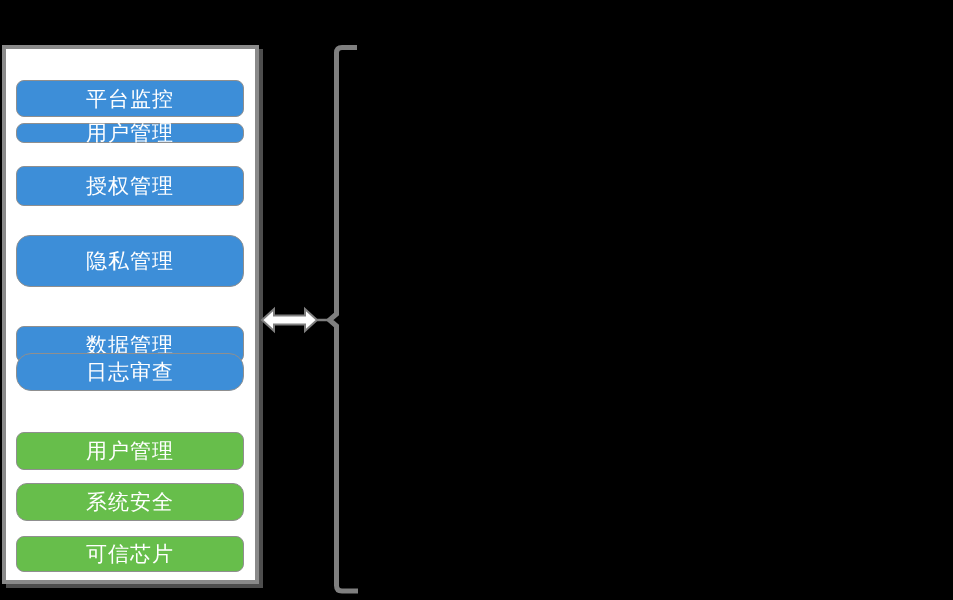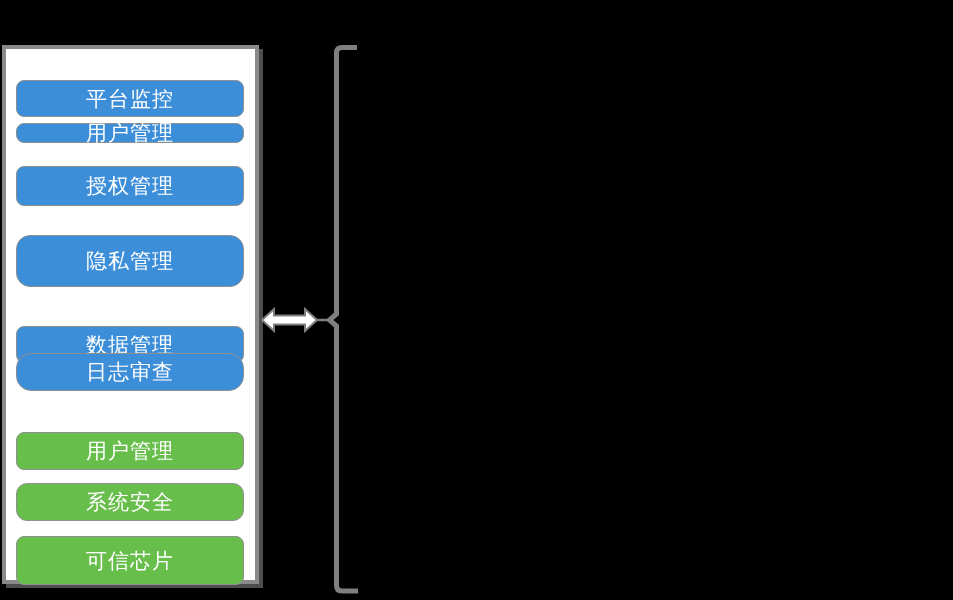--- a/index.html
+++ b/index.html
@@ -47,21 +47,21 @@
   .btn.blue  { background: #3D8ED8; }
   .btn.green { background: #67BE4B; }
   .b1 { top: 20px;  height: 37px; margin-top: 11px; }
   .b2 { top: 74px;  height: 20px; }
   .b3 { top: 117px; height: 40px; text-align: center; }
   .b4 { top: 186px; height: 52px; border-radius: 14px; }
   .b5 { top: 265px; height: 37px; margin-top: 12px; }
   .b6 { top: 304px; height: 38px; border-radius: 15px; }
   .b7 { top: 383px; height: 38px; }
   .b8 { top: 434px; height: 38px; border-radius: 11px; }
-  .b9 { top: 487px; height: 49px; }
+  .b9 { top: 487px; height: 36px; }
   .connector-svg {
     position: absolute;
     left: 0;
     top: 0;
     width: 953px;
     height: 600px;
   }
 </style>
 </head>
 <body>

